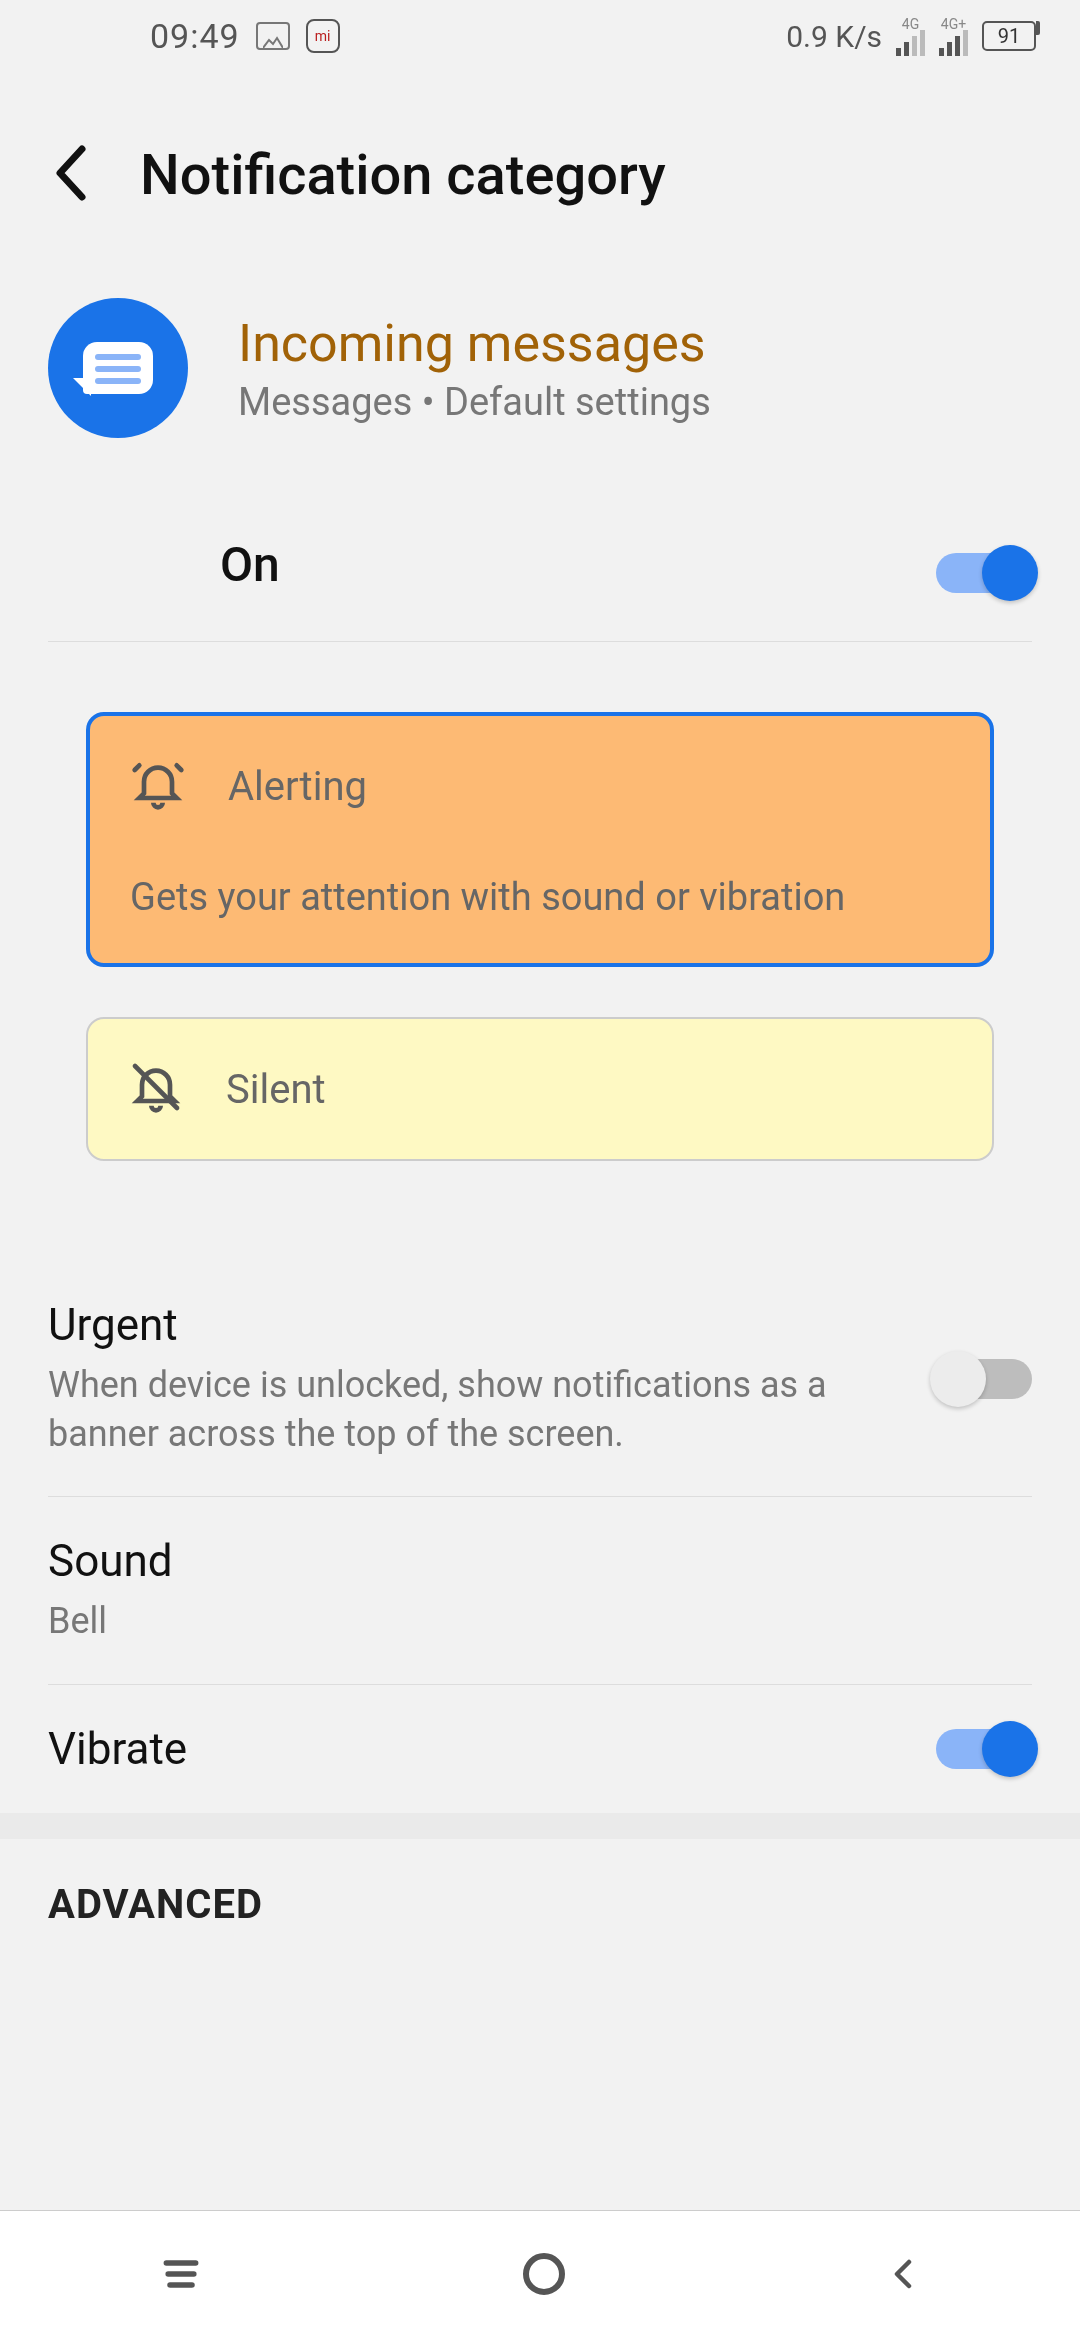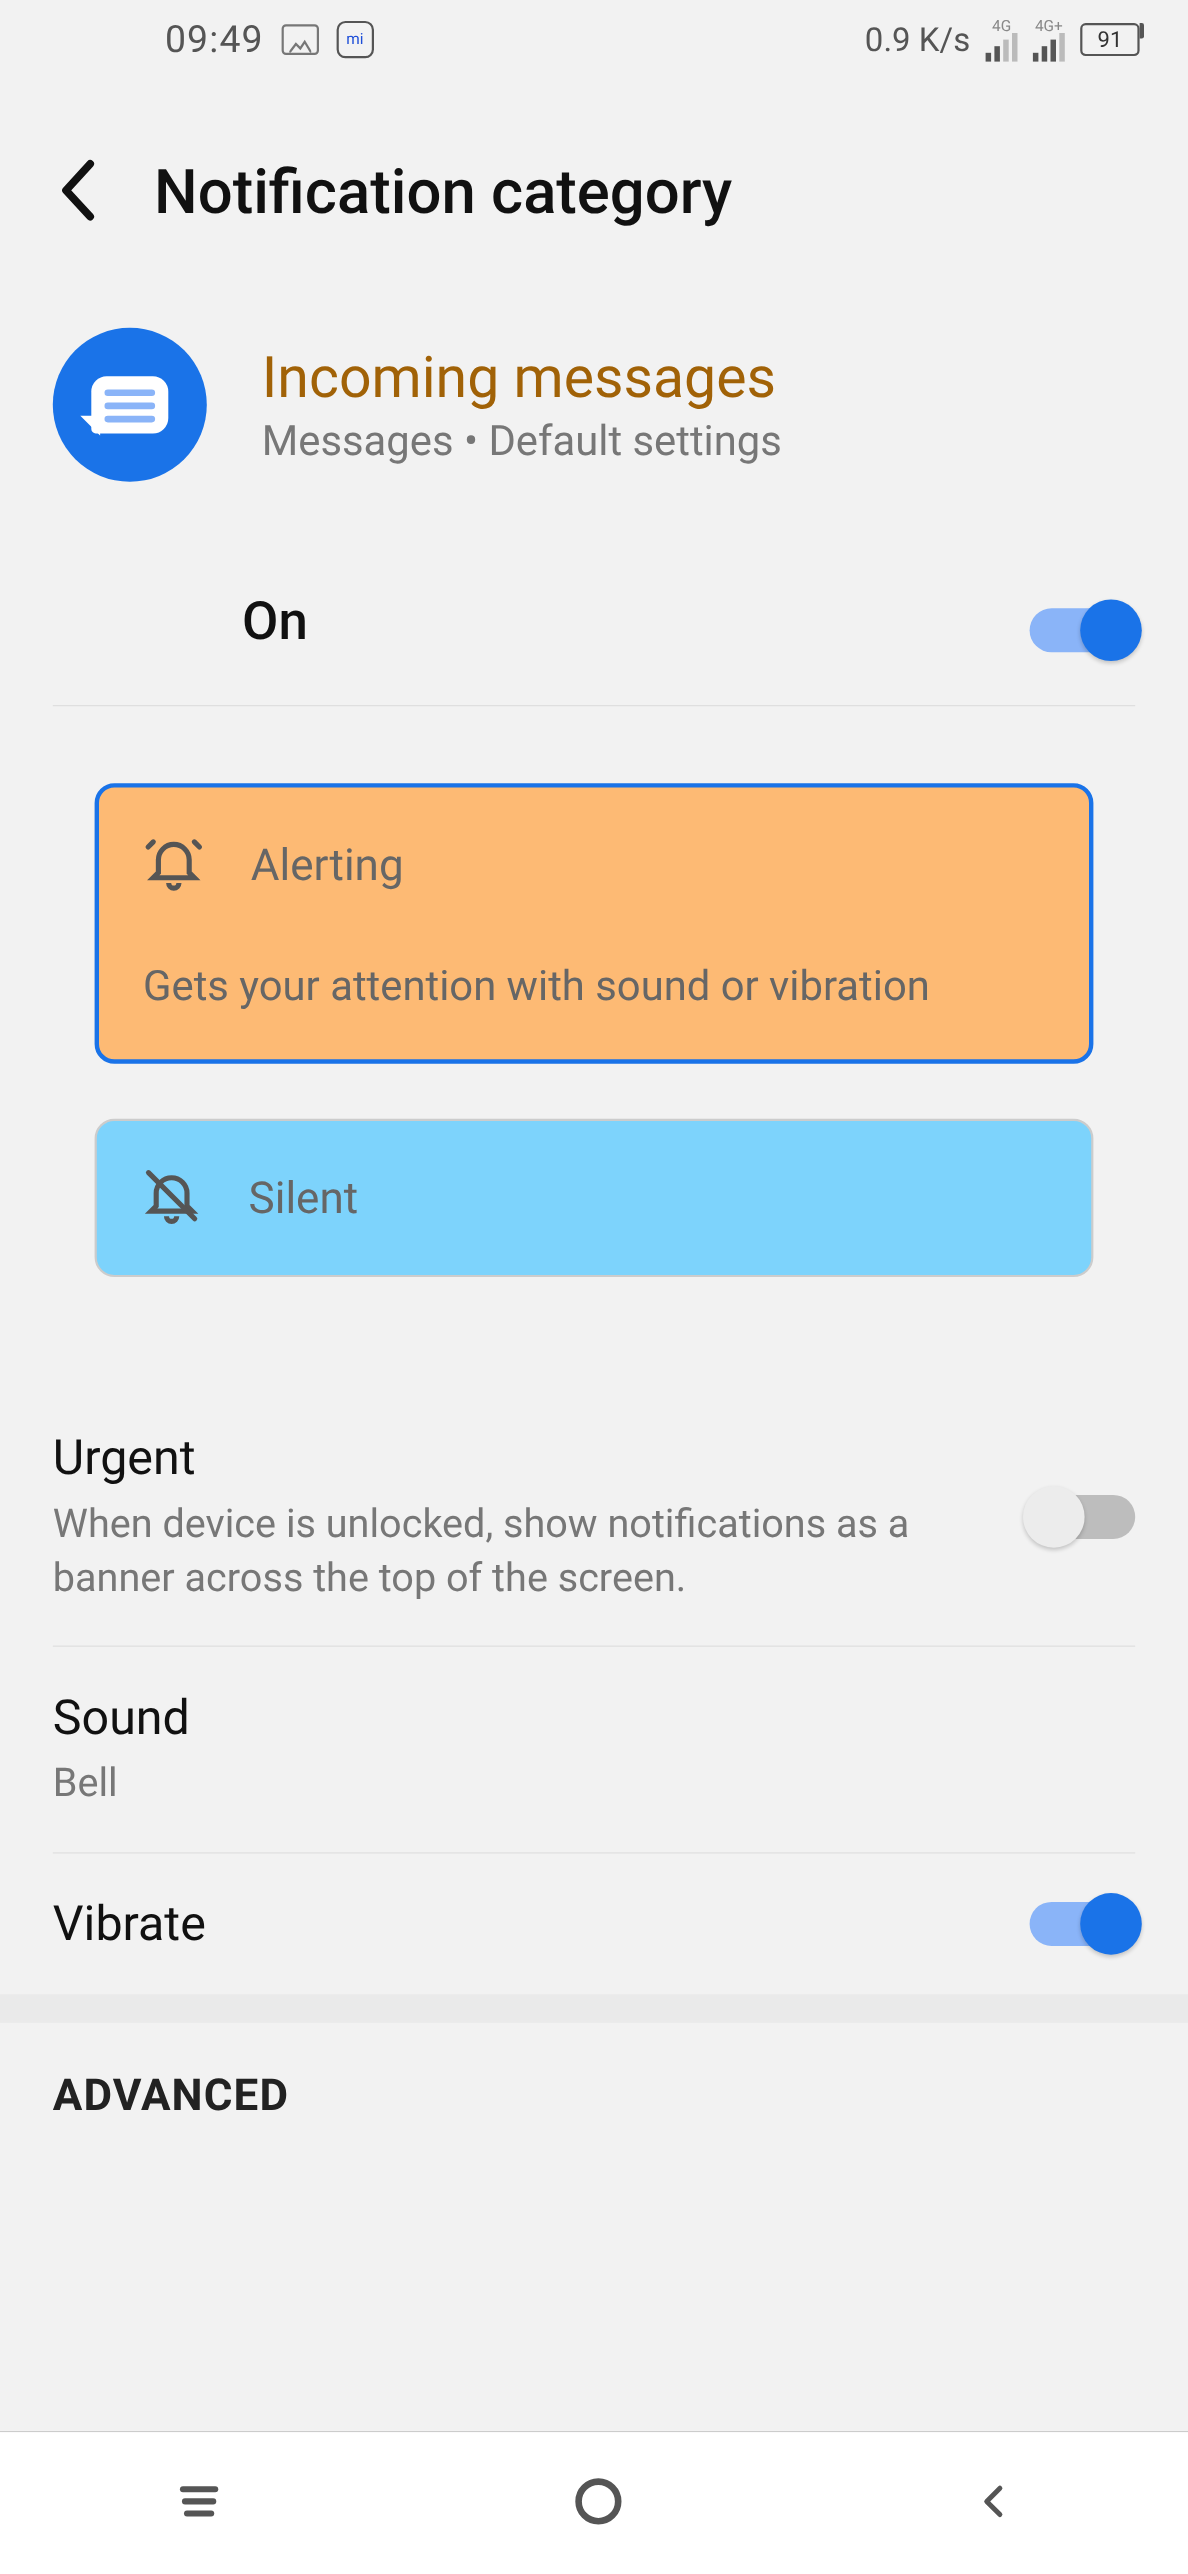--- a/index.html
+++ b/index.html
@@ -4,21 +4,21 @@
 <style>
   * { margin: 0; padding: 0; box-sizing: border-box; font-family: Roboto, "Helvetica Neue", Arial, sans-serif; }
   html, body { width: 1080px; height: 2340px; background: #f2f2f2; overflow: hidden; }
   .screen { width: 1080px; height: 2340px; position: relative; display: flex; flex-direction: column; }
 
   
   .status-bar { height: 72px; display: flex; align-items: center; padding: 0 40px 0 150px; color: #555; font-size: 30px; }
   .status-left { display: flex; align-items: center; gap: 16px; }
   .status-time { color: #555; font-size: 34px; letter-spacing: 1px; }
   .status-icon-box { width: 34px; height: 28px; border: 2px solid #777; border-radius: 4px; display:inline-flex; align-items:flex-end; justify-content:center; }
-  .status-icon-box2 { width: 34px; height: 34px; border: 2px solid #555; border-radius: 8px; display:inline-flex; align-items:center; justify-content:center; font-size:14px; color:#1d4ed8;}
+  .status-icon-box2 { width: 34px; height: 34px; border: 2px solid #555; border-radius: 8px; display:inline-flex; align-items:center; justify-content:center; font-size:14px; color:#b91c1c;}
   .status-right { margin-left: auto; display: flex; align-items: center; gap: 14px; }
   .net-speed { font-size: 30px; color:#555; }
   .signal { display:inline-flex; align-items:flex-end; gap:3px; }
   .signal i { width:5px; background:#555; display:block; }
   .signal i.g { background:#bbb; }
   .signal-lbl { font-size:14px; color:#888; margin-bottom:-2px;}
   .battery { display:inline-flex; }
   .battery-body { width:54px; height:30px; border:2px solid #555; border-radius:5px; display:flex; align-items:center; justify-content:center; font-size:20px; color:#333; }
   .battery-tip { width:4px; height:14px; background:#555; border-radius:0 2px 2px 0; }
 
@@ -47,21 +47,21 @@
   .toggle.on .knob { right:-6px; background:#1a73e8; }
   .toggle.off .knob { left:-6px; background:#ececec; }
 
   .divider { height:1px; background:#ddd; margin:0 48px; }
   .divider.full { margin:0 48px; }
 
   
   .cards-wrap { padding: 70px 86px 30px; display:flex; flex-direction:column; gap:50px; }
   .card { border-radius:18px; padding:40px; background:#fdba74; }
   .card.selected { border:4px solid #1a73e8; }
-  .card.unselected { border:2px solid #ccc; background:#7dd3fc; }
+  .card.unselected { border:2px solid #ccc; background:#fef9c3; }
   .card-head { display:flex; align-items:center; gap:42px; }
   .card-title { font-size:40px; color:#666; }
   .card-desc { font-size:38px; color:#666; line-height:1.35; margin-top:56px; }
 
   
   .list { padding: 70px 0 0; }
   .list-item { padding: 38px 48px; display:flex; align-items:center; }
   .list-texts { display:flex; flex-direction:column; gap:10px; max-width: 820px; }
   .item-title { font-size:44px; color:#111; }
   .item-sub { font-size:36px; color:#777; line-height:1.35; }

